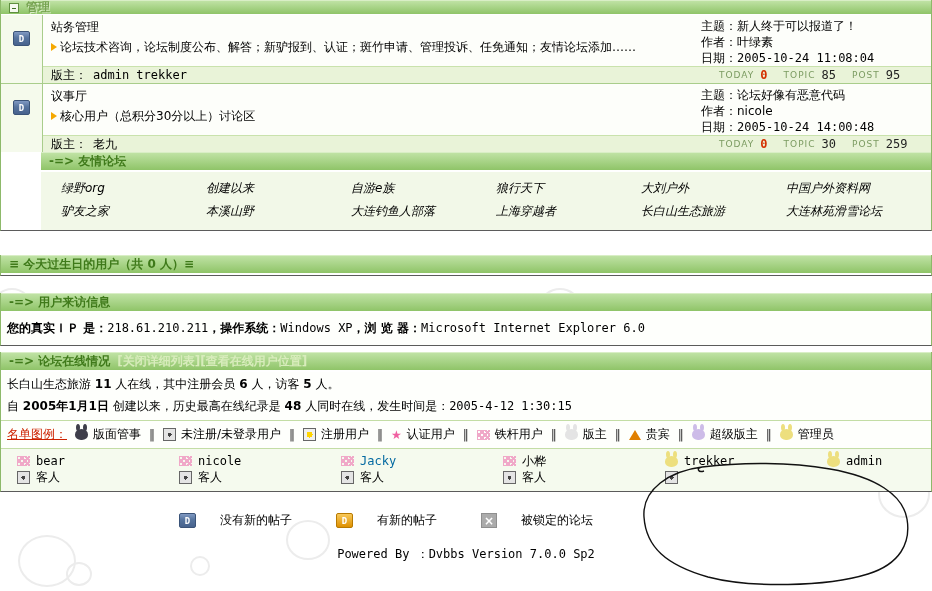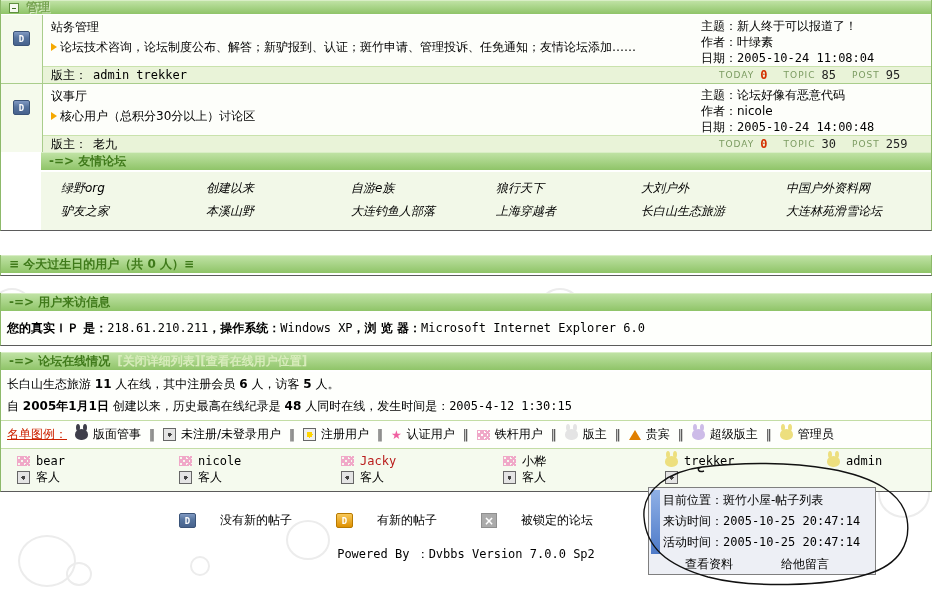--- a/index.html
+++ b/index.html
@@ -76,21 +76,21 @@
     display:flex; align-items:center; flex-wrap:nowrap; white-space:nowrap; }
   .legend-label { color:#CC2200; text-decoration:underline; margin-right:2px; }
   .legend-item { display:inline-flex; align-items:center; gap:5px; margin:0 6px; }
   .legend-sep { color:#333; margin:0 2px; }
 
   .users-grid { border-top:1px solid #C3DDA5; background:#F5FAEE; display:grid;
     grid-template-columns:repeat(6,162px); padding:3px 0 6px 0; }
   .ucell { padding:1px 0 0 16px; line-height:16px; }
   .uline { display:flex; align-items:center; gap:6px; height:16px; }
   .uname { font-family:"DejaVu Sans Mono","Liberation Mono",monospace; cursor:pointer; }
-  .uname.blue { color:#b91c1c; }
+  .uname.blue { color:#0369a1; }
 
   
   .bunny { position:relative; display:inline-block; width:13px; height:11px;
     border-radius:50% 50% 46% 46%; flex-shrink:0; }
   .bunny::before,.bunny::after { content:""; position:absolute; top:-5px; width:4px; height:7px;
     border-radius:50%; background:inherit; }
   .bunny::before { left:1px; } .bunny::after { right:1px; }
   .b-dark { background:#3E3E4A; }
   .b-white { background:#E4E4E4; }
   .b-purple { background:#CDBCE8; }
@@ -386,28 +386,18 @@
       <span class="ico-x"></span>
       <span>被锁定的论坛</span>
     </div>
   </div>
 
   <div class="footer z1">
     <div>Powered By ：Dvbbs Version 7.0.0 Sp2</div>
 
   </div>
 
-  <div class="tooltip">
-    <span class="strip"></span>
-    <div class="t-row"><span>目前位置：</span><span>斑竹小屋-帖子列表</span></div>
-    <div class="t-row"><span>来访时间：</span><span class="mono">2005-10-25 20:47:14</span></div>
-    <div class="t-row"><span>活动时间：</span><span class="mono">2005-10-25 20:47:14</span></div>
-    <div class="t-actions">
-      <span class="t-action">查看资料</span>
-      <span class="t-action">给他留言</span>
-    </div>
-  </div>
 
   <svg class="annot" width="290" height="136" viewBox="0 0 290 136">
     <path d="M 72 12 C 40 16, 12 34, 14 62 C 16 92, 36 110, 78 122 C 120 133, 196 132, 238 119 C 270 109, 281 88, 277 64 C 273 40, 246 22, 200 14 C 160 7, 112 7, 72 12 C 66 13, 68 18, 74 16" fill="none" stroke="#111" stroke-width="1.4"></path>
   </svg>
 
 </div>
 
 </body></html>

